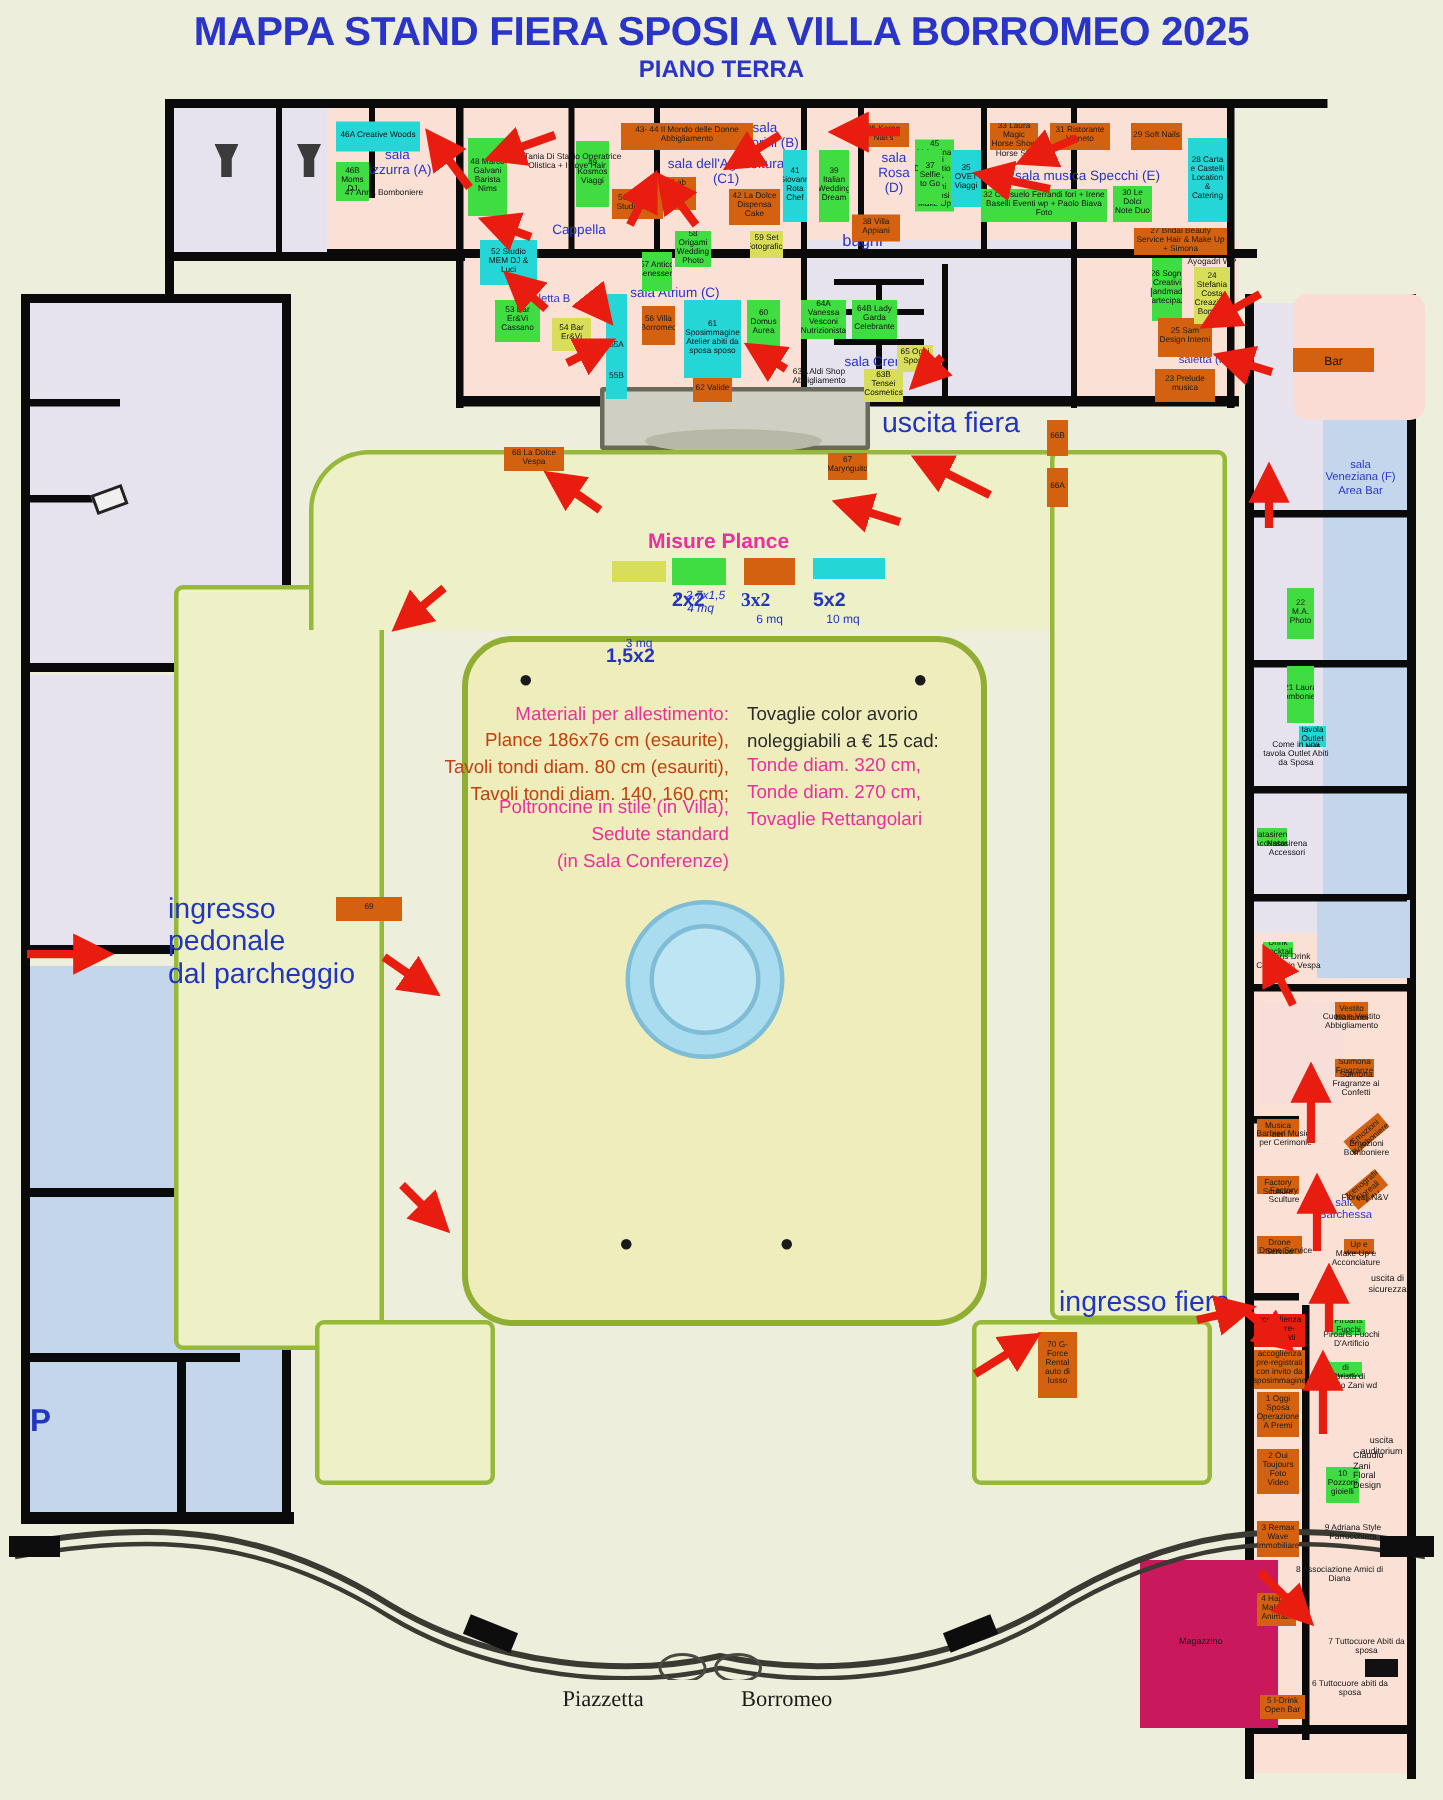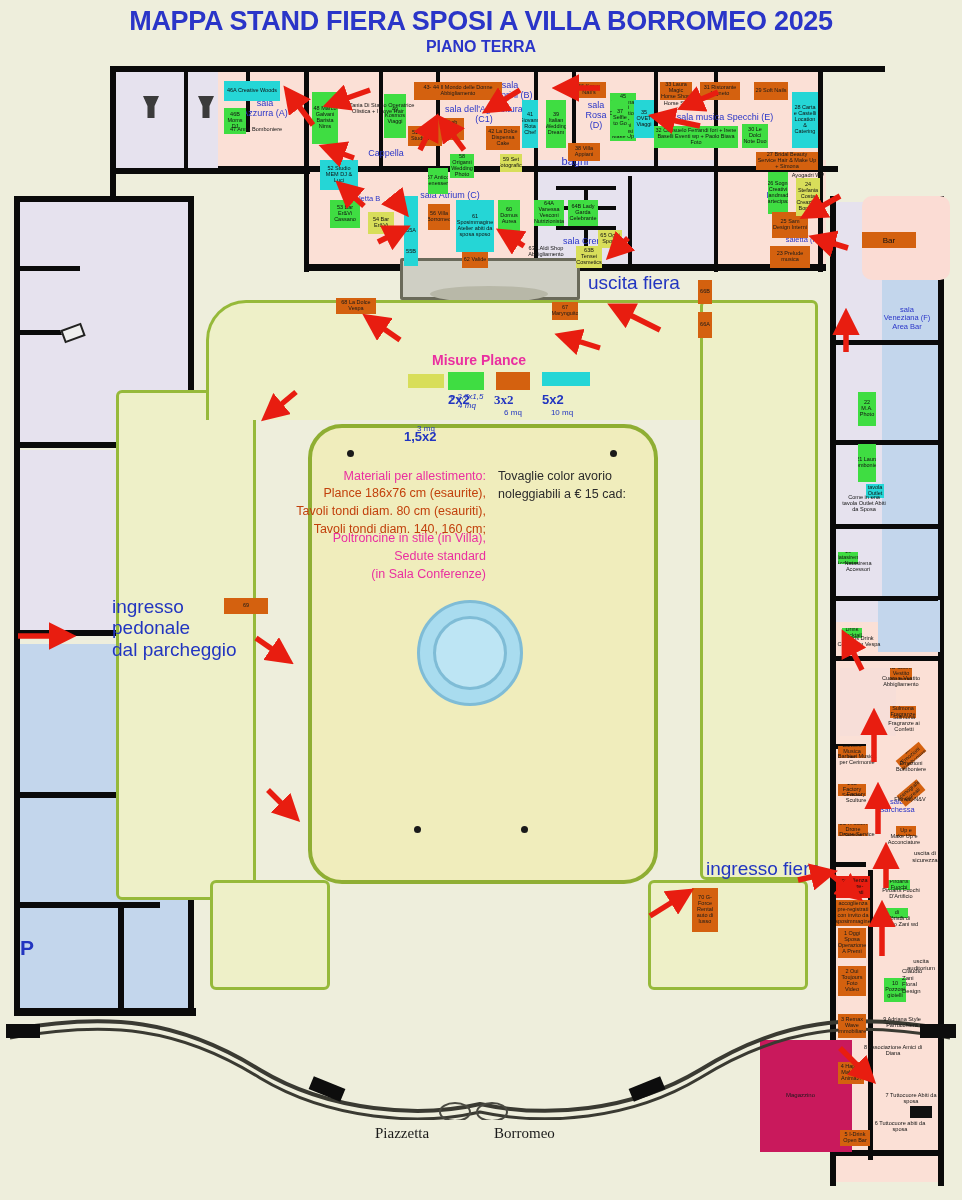--- a/index.html
+++ b/index.html
@@ -546,20 +546,23 @@
 
   <div class="info lft" style="left:286px; top:468px; width:200px;">Materiali per allestimento:</div>
   <div class="info lft dk" style="left:286px; top:485px; width:200px; color:#c2410c;">Plance 186x76 cm (esaurite),
 Tavoli tondi diam. 80 cm (esauriti),
 Tavoli tondi diam. 140, 160 cm;</div>
   <div class="info lft" style="left:286px; top:530px; width:200px;">Poltroncine in stile (in Villa),
 Sedute standard
 (in Sala Conferenze)</div>
   <div class="info rgt dk" style="left:498px; top:468px; width:170px; color:#2b2b2b;">Tovaglie color avorio
 noleggiabili a € 15 cad:</div>
+  <div class="info rgt" style="left:498px; top:502px; width:170px;">Tonde diam. 320 cm,
+Tonde diam. 270 cm,
+Tovaglie Rettangolari</div>
 
   <div class="bigblue" style="left:588px; top:272px;">uscita fiera</div>
   <div class="bigblue" style="left:706px; top:858px;">ingresso fiera</div>
   <div class="bigblue" style="left:112px; top:596px;">ingresso
 pedonale
 dal parcheggio</div>
 
   <svg style="position:absolute;left:0;top:0;width:962px;height:1200px;pointer-events:none;">
     <defs>
       <marker id="ah" markerWidth="5" markerHeight="5" refX="2.4" refY="2.5" orient="auto">

